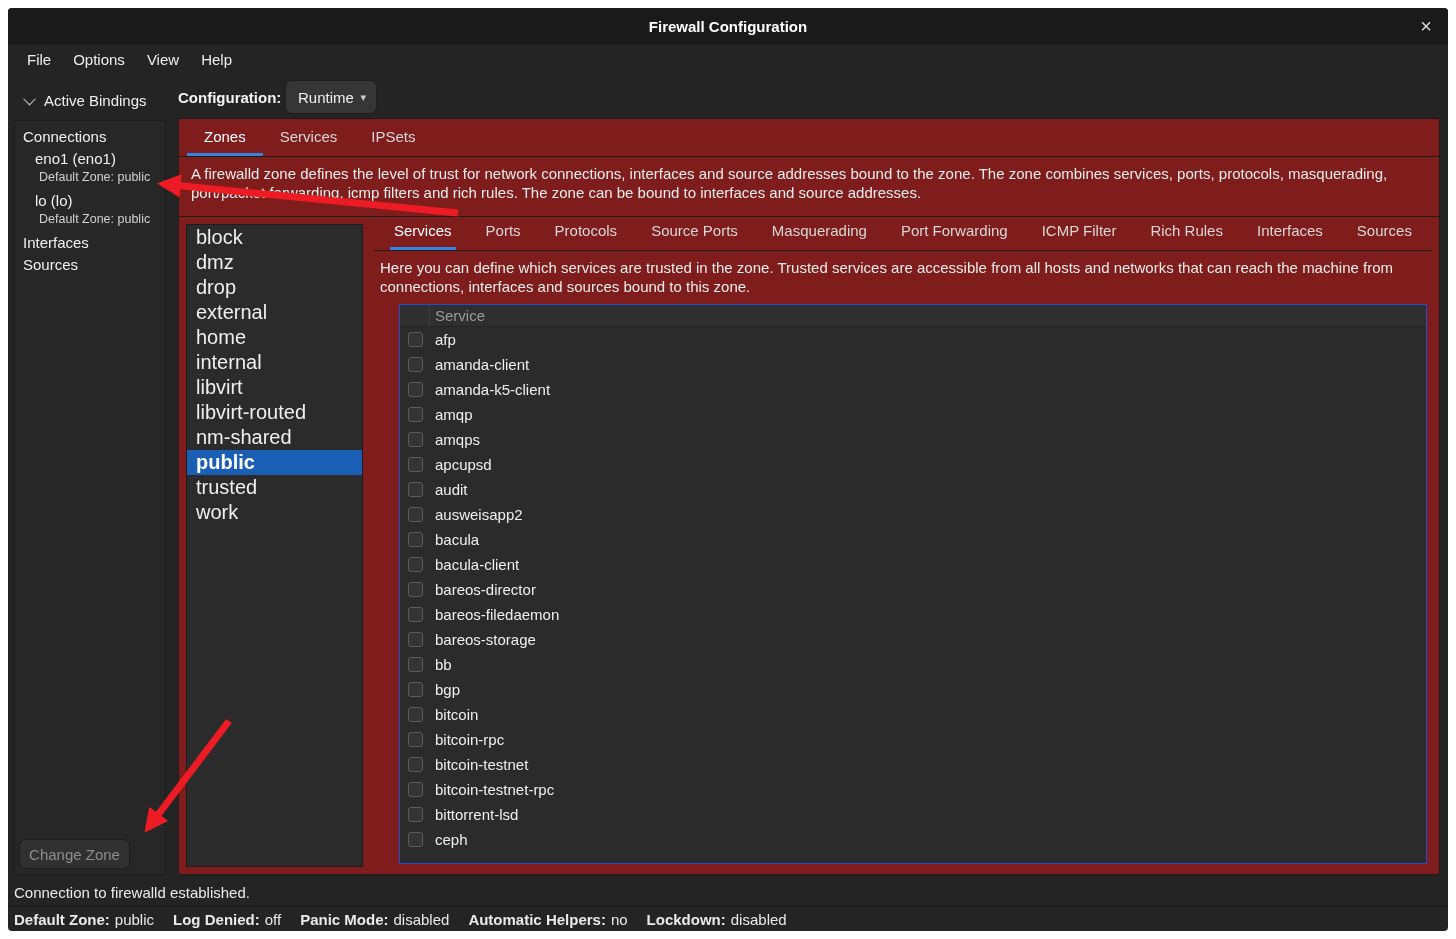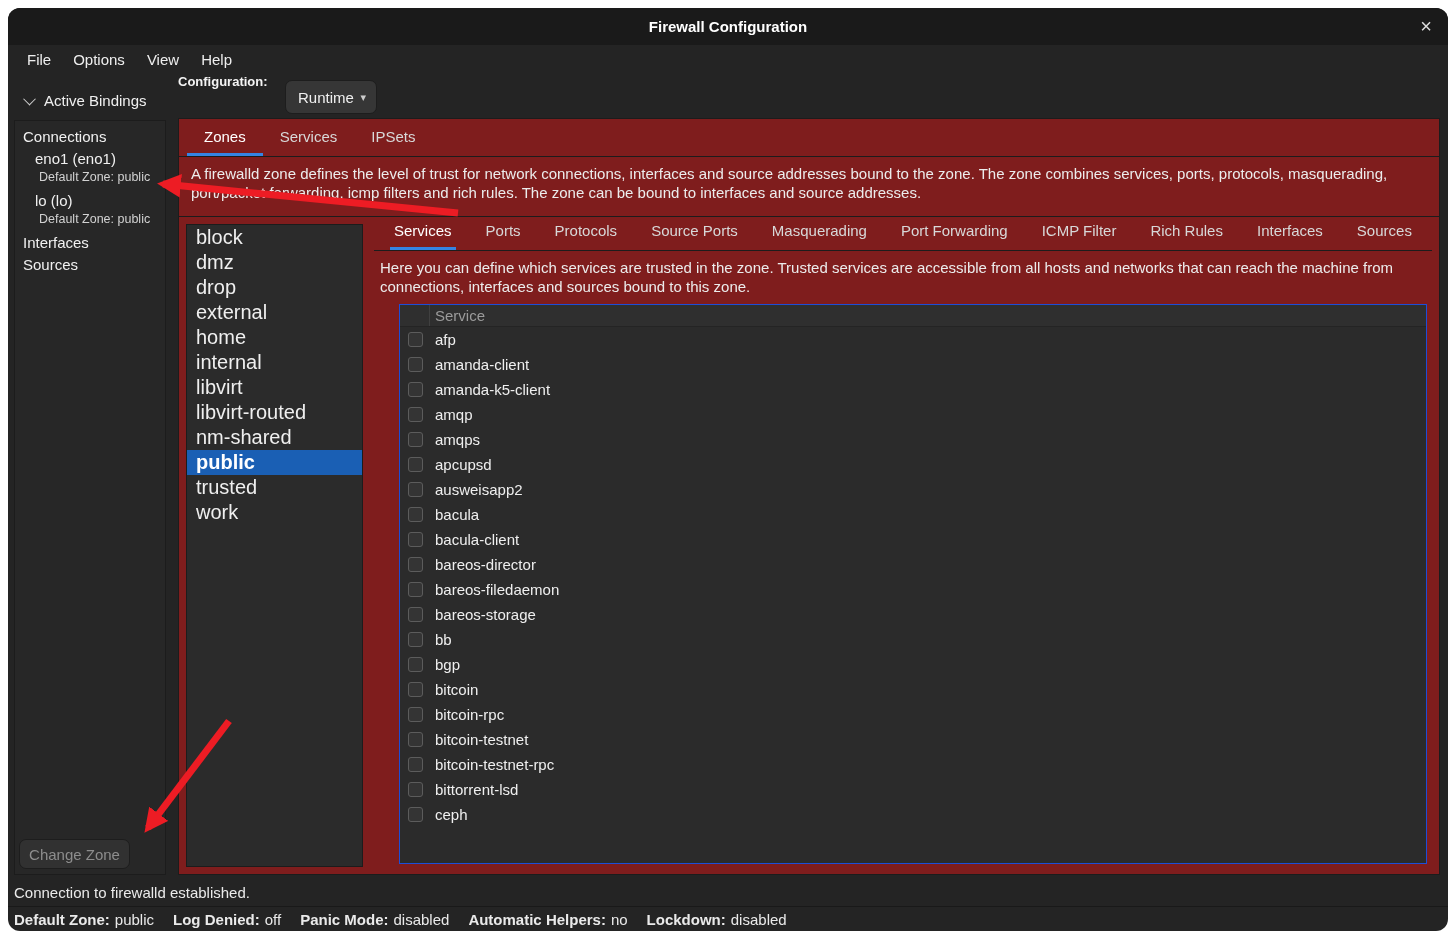--- a/index.html
+++ b/index.html
@@ -5,33 +5,33 @@
   * { box-sizing: border-box; margin: 0; padding: 0; }
   html,body { width:1456px; height:939px; }
   body {
     background:#ffffff;
     font-family:"Liberation Sans","DejaVu Sans",sans-serif;
     position:relative; overflow:hidden;
     -webkit-font-smoothing:antialiased;
   }
   .window {
     position:absolute; left:8px; top:8px; width:1440px; height:923px;
-    background:#242424; border-radius:12px; overflow:hidden; color:#efefef;
+    background:#242424; border-radius:4px; overflow:hidden; color:#efefef;
   }
   
   .titlebar { position:absolute; left:0; top:0; right:0; height:37px; background:#1a1a1a; }
   .titlebar .title { display:block; text-align:center; line-height:37px; font-size:15px; font-weight:bold; color:#ffffff; }
   .titlebar .close { position:absolute; right:16px; top:0; line-height:36px; font-size:20px; color:#dddddd; cursor:default; }
   
   .menubar { position:absolute; left:0; top:37px; right:0; height:29px; display:flex; align-items:center; padding-left:8px; }
   .menu-item { padding:0 11px; font-size:15px; color:#eeeeee; }
   
   .active-bindings { position:absolute; left:17px; top:74px; height:36px; display:flex; align-items:center; font-size:15px; color:#f0f0f0; }
   .chev { width:9px; height:9px; border-right:1.8px solid #cfcfcf; border-bottom:1.8px solid #cfcfcf; transform:rotate(45deg) translate(-1px,-1px); margin-right:10px; }
-  .config-label { position:absolute; left:170px; top:56px; height:36px; line-height:36px; font-weight:bold; font-size:13px; color:#f4f4f4; }
+  .config-label { position:absolute; left:170px; top:72px; height:36px; line-height:36px; font-weight:bold; font-size:15px; color:#f4f4f4; }
   .runtime-btn {
     position:absolute; left:277px; top:72px; width:92px; height:34px;
     background:#363636; border:1px solid #1d1d1d; border-radius:7px;
     display:flex; align-items:center; justify-content:space-between; padding:0 10px 0 12px;
     font-size:15px; color:#f0f0f0; font-family:inherit;
   }
   .dd-arrow { font-size:11px; color:#cccccc; }
   
   .sidebar-frame { position:absolute; left:6px; top:112px; width:152px; height:755px; border:1px solid #1c1c1c; background:#272727; }
   .tree { padding:5px 0 0 0; }
@@ -192,20 +192,24 @@
             <div class="svc-row">
               <span class="checkbox"></span>
               <span class="svc-name">amqps</span>
             </div>
 
             <div class="svc-row">
               <span class="checkbox"></span>
               <span class="svc-name">apcupsd</span>
             </div>
 
+            <div class="svc-row">
+              <span class="checkbox"></span>
+              <span class="svc-name">audit</span>
+            </div>
 
             <div class="svc-row">
               <span class="checkbox"></span>
               <span class="svc-name">ausweisapp2</span>
             </div>
 
             <div class="svc-row">
               <span class="checkbox"></span>
               <span class="svc-name">bacula</span>
             </div>

